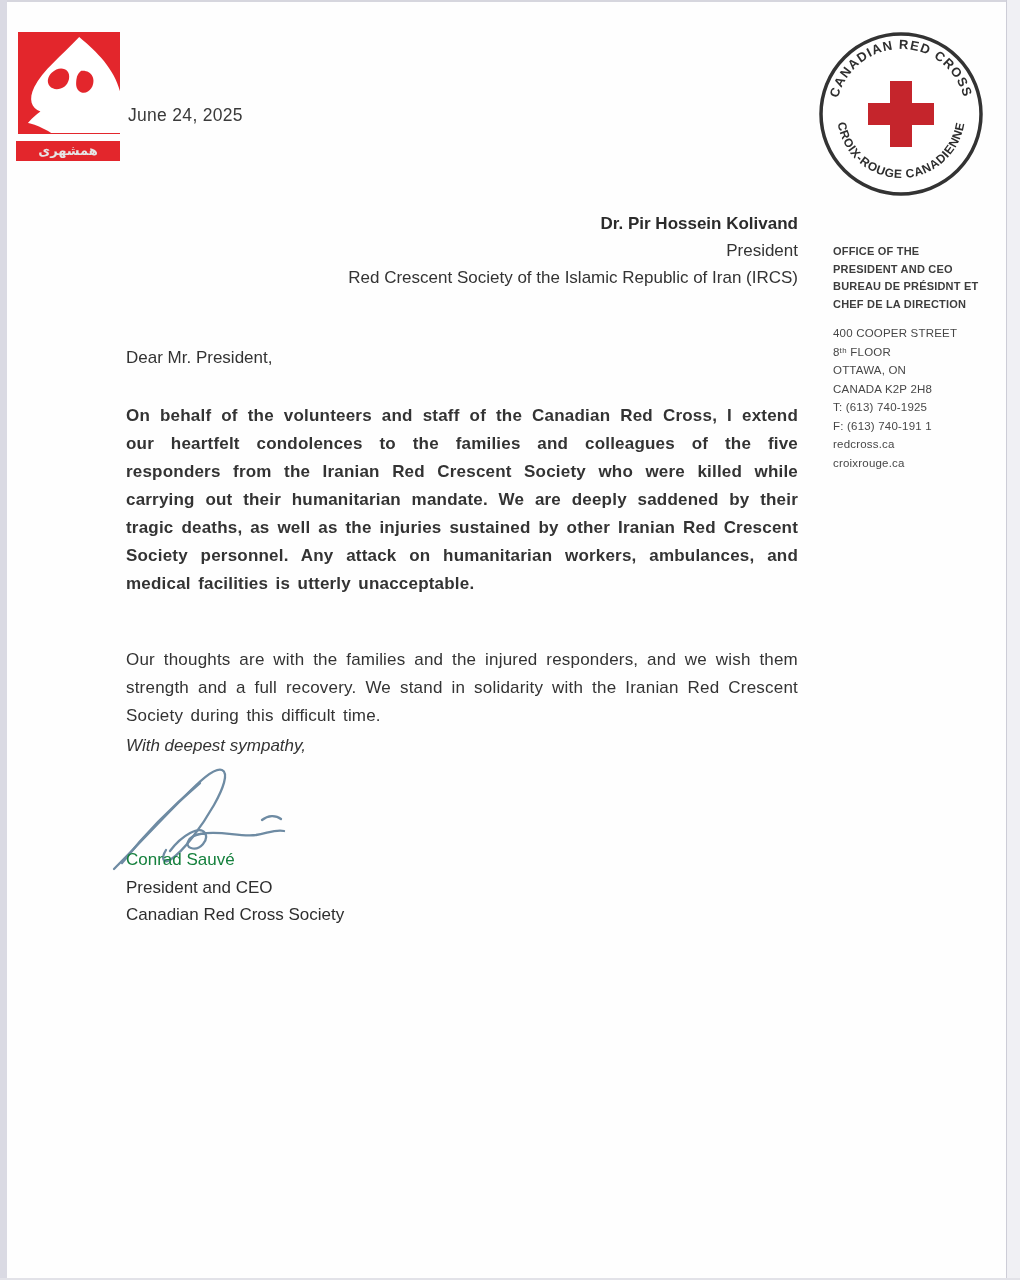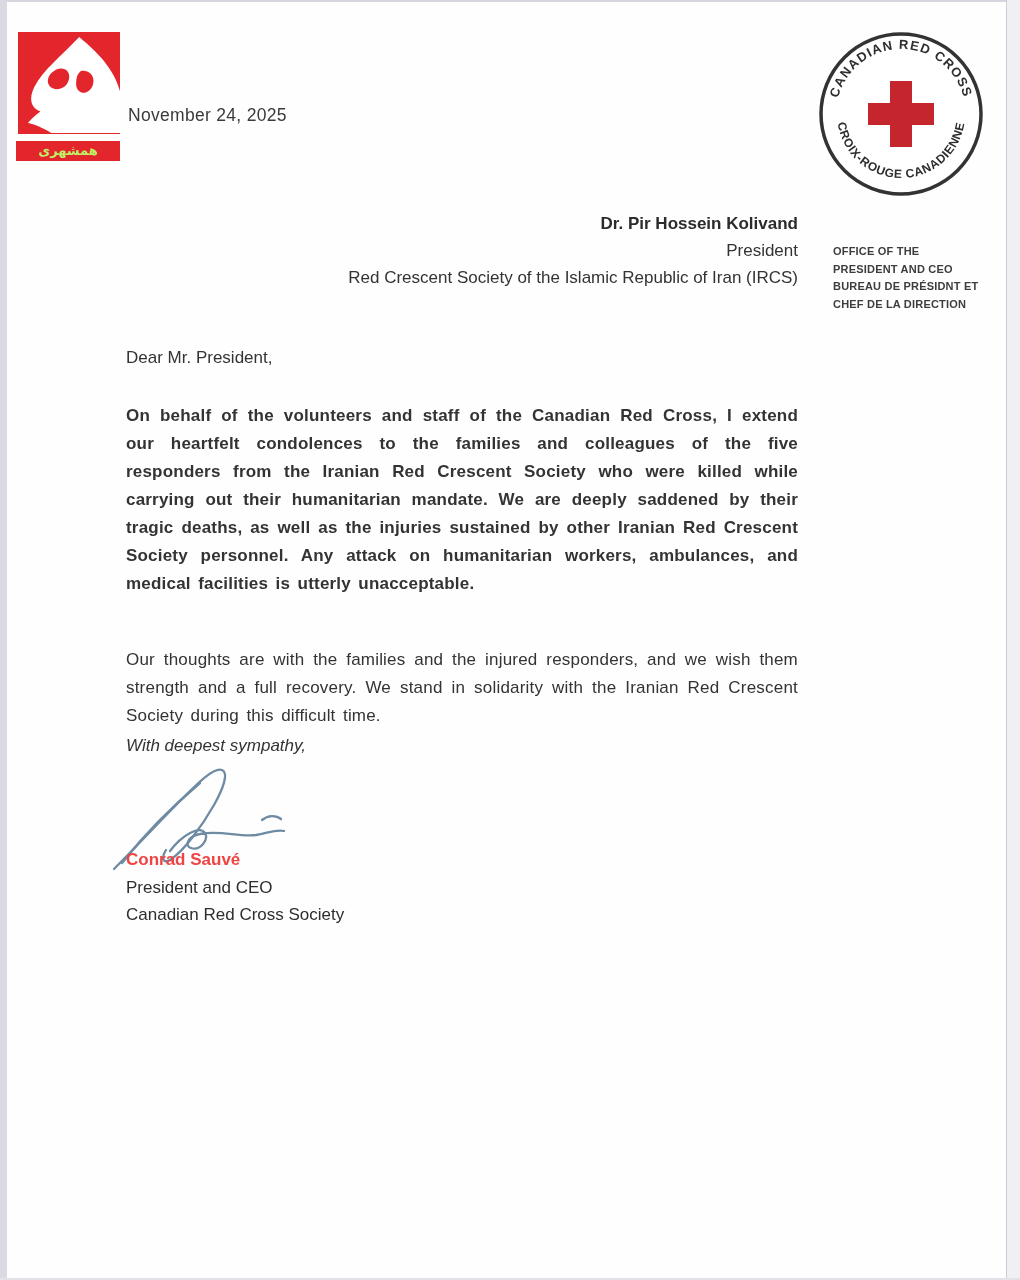--- a/index.html
+++ b/index.html
@@ -15,21 +15,21 @@
   .edge-left{position:absolute;left:0;top:0;bottom:0;width:7px;background:#dadae3;}
   .edge-top{position:absolute;left:0;top:0;right:0;height:2px;background:#d6d6de;}
   .edge-right{position:absolute;right:0;top:0;bottom:0;width:13px;background:#f0f0f4;border-left:1px solid #cdcdd7;}
   .edge-bottom{position:absolute;left:0;bottom:0;right:0;height:2px;background:#e2e2e8;}
 
   
   .src-logo{position:absolute;left:16px;top:31px;width:104px;}
   .src-logo .square{width:102px;height:104px;margin-left:2px;}
   .src-logo .strip{
     margin-top:2px;width:104px;height:20px;background:#e3262c;
-    color:#bef264;font-weight:bold;font-size:13px;line-height:20px;
+    color:#e5e5e5;font-weight:bold;font-size:13px;line-height:20px;
     text-align:center;direction:rtl;
     font-family:"DejaVu Sans", sans-serif;
     letter-spacing:1px;
   }
 
   .date{position:absolute;left:128px;top:105px;font-size:17.5px;color:#3a3a3a;letter-spacing:.3px;}
 
   
   .crc-seal{position:absolute;left:813px;top:26px;width:176px;height:176px;}
 
@@ -54,21 +54,21 @@
     line-height:28px;text-align:justify;text-align-last:left;
     word-spacing:2.5px;letter-spacing:.2px;
   }
   .para1{top:192px;font-weight:bold;}
   .para2{top:436px;}
   .closing{position:absolute;left:0;top:526px;font-style:italic;}
 
   .signature{position:absolute;left:108px;top:763px;width:260px;height:108px;}
 
   .signer{position:absolute;left:126px;top:846px;line-height:27.5px;font-size:17px;}
-  .signer .name{font-weight:bold;color:#ef4444;}
+  .signer .name{font-weight:normal;color:#15803d;}
 </style>
 </head>
 <body>
 
 <div class="page">
   <div class="edge-top"></div>
   <div class="edge-left"></div>
   <div class="edge-right"></div>
   <div class="edge-bottom"></div>
 
@@ -87,21 +87,21 @@
         C 28 49 29 44 33 40 Z"></path>
       <path fill="#e3262c" d="M62 38
         C 72 37 77 46 72 55
         C 67 63 57 60 57 51
         C 57 45 58 41 62 38 Z"></path>
       <path fill="#e3262c" d="M0 100 L 34 100 C 22 92 10 88 0 88 Z"></path>
     </svg>
     <div class="strip">همشهری</div>
   </div>
 
-  <div class="date">November 24, 2025</div>
+  <div class="date">June 24, 2025</div>
 
   <svg class="crc-seal" viewBox="0 0 176 176">
     <circle cx="88" cy="88" r="80" fill="#ffffff" stroke="#333333" stroke-width="3.5"></circle>
     <path fill="#c5252c" d="M77,55 h22 v22 h22 v22 h-22 v22 h-22 v-22 h-22 v-22 h22 Z"></path>
     <defs>
       <path id="arcTop" d="M 23 88 A 65 65 0 0 1 153 88"></path>
       <path id="arcBottom" d="M 24 88 A 64 64 0 0 0 152 88"></path>
     </defs>
     <text font-family="Liberation Sans, sans-serif" font-size="13" font-weight="bold" fill="#2e2e2e" letter-spacing="1.2">
       <textPath href="#arcTop" startOffset="50%" text-anchor="middle">CANADIAN RED CROSS</textPath>
@@ -110,20 +110,30 @@
       <textPath href="#arcBottom" startOffset="50%" text-anchor="middle">CROIX-ROUGE CANADIENNE</textPath>
     </text>
   </svg>
 
   <div class="sidebar">
     <div class="office">
       <div>OFFICE OF THE</div>
       <div>PRESIDENT AND CEO</div>
       <div>BUREAU DE PRÉSIDNT ET</div>
       <div>CHEF DE LA DIRECTION</div>
+    </div>
+    <div class="address">
+      <div>400 COOPER STREET</div>
+      <div>8ᵗʰ FLOOR</div>
+      <div>OTTAWA, ON</div>
+      <div>CANADA K2P 2H8</div>
+      <div>T: (613) 740-1925</div>
+      <div>F: (613) 740-191 1</div>
+      <div>redcross.ca</div>
+      <div>croixrouge.ca</div>
     </div>
   </div>
 
   <div class="letter">
     <div class="recipient">
       <div class="name">Dr. Pir Hossein Kolivand</div>
       <div>President</div>
       <div>Red Crescent Society of the Islamic Republic of Iran (IRCS)</div>
     </div>
 

